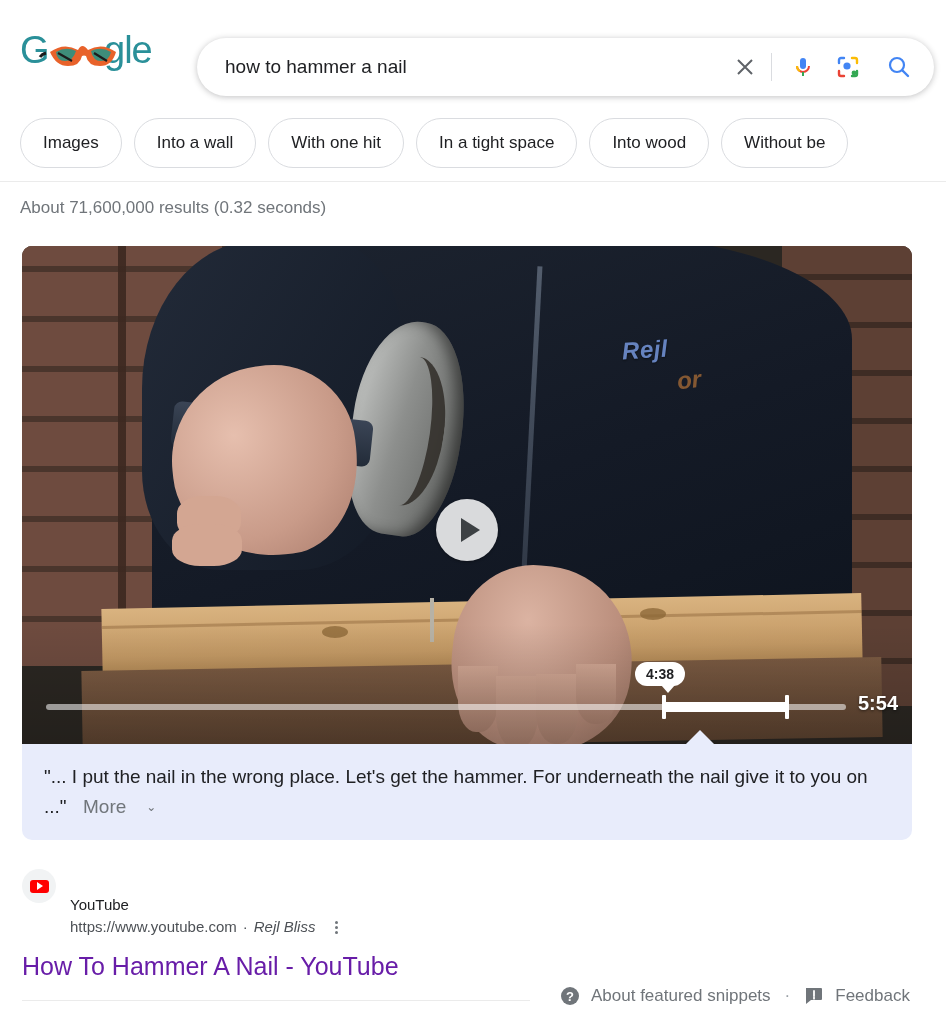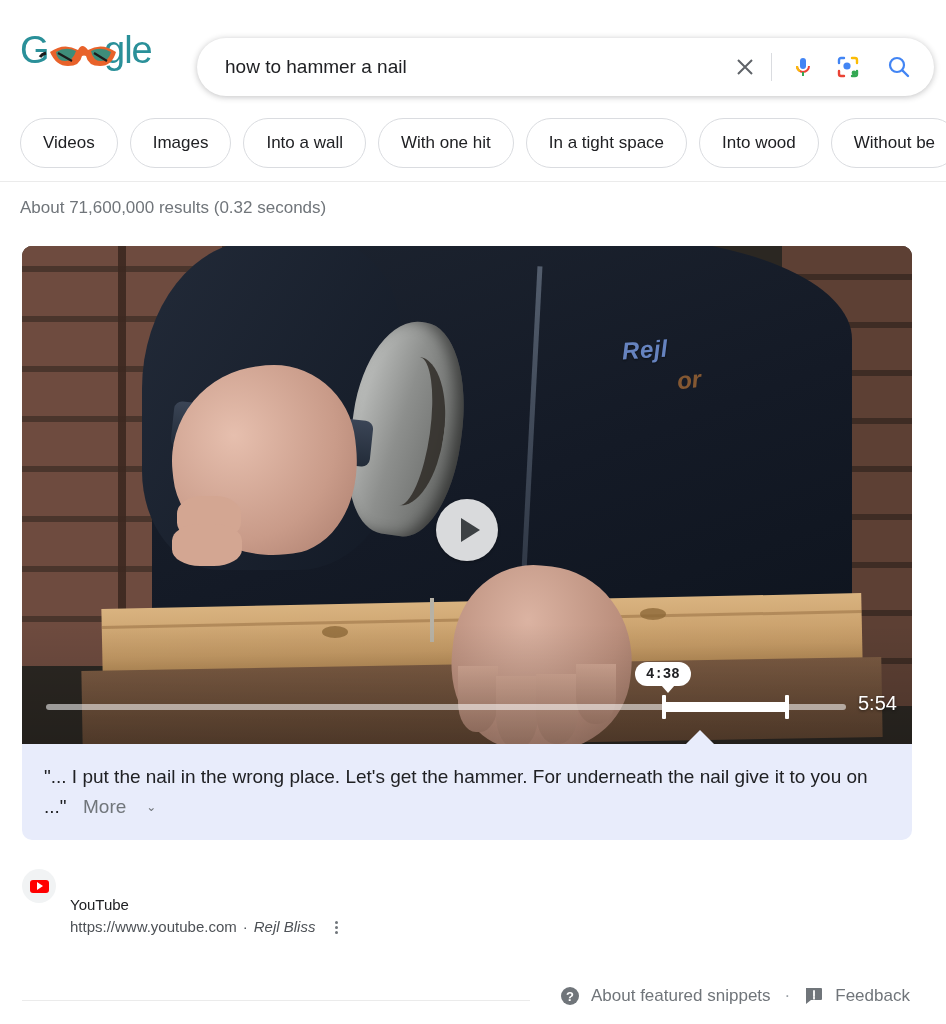--- a/index.html
+++ b/index.html
@@ -295,32 +295,32 @@
     width: 4px; height: 24px;
     background: #ffffff; border-radius: 1px;
   }
   .tick-a { left: 640px; }
   .tick-b { left: 763px; }
   .time-bubble {
     position: absolute; left: 613px; top: -10px;
     background: #ffffff;
     border-radius: 13px;
     padding: 4px 11px;
-    font-size: 14px; font-weight: 700; color: #202124; font-family: Liberation Mono, monospace;
+    font-size: 14px; font-weight: 700; color: #202124;
   }
   .time-bubble::after {
     content: ""; position: absolute;
     left: 26px; bottom: -7px;
     border-left: 7px solid transparent;
     border-right: 7px solid transparent;
     border-top: 8px solid #ffffff;
   }
   .duration {
     position: absolute; left: 836px; top: 20px;
-    color: #ffffff; font-size: 20px; font-weight: 400;
+    color: #ffffff; font-size: 20px; font-weight: 700;
     text-shadow: 0 1px 3px rgba(0,0,0,.55);
   }
 
   
   .snippet {
     position: absolute; top: 744px; left: 22px;
     width: 890px; height: 96px;
     background: #e8ecfb;
     border-radius: 0 0 10px 10px;
     padding: 18px 22px 0 22px;
@@ -458,21 +458,20 @@
     <div class="sb-icon mag-btn" title="Google Search">
       <svg width="26" height="26" viewBox="0 0 26 26">
         <circle cx="11" cy="11" r="7" stroke="#4285f4" stroke-width="2.2" fill="none"></circle>
         <path d="M16.5 16.5 L22 22" stroke="#4285f4" stroke-width="2.4" stroke-linecap="round"></path>
       </svg>
     </div>
   </div>
 </div>
 
 <div class="chips">
-  <div class="chip">Videos</div>
   <div class="chip">Images</div>
   <div class="chip">Into a wall</div>
   <div class="chip">With one hit</div>
   <div class="chip">In a tight space</div>
   <div class="chip">Into wood</div>
   <div class="chip">Without be</div>
 </div>
 <div class="topsep"></div>
 
 <div class="results-count">About 71,600,000 results (0.32 seconds)</div>
@@ -548,20 +547,21 @@
         <span>·</span>
         <span class="src-channel">Rejl Bliss</span>
         <span class="kebab" title="About this result">
           <span></span>
           <span></span>
           <span></span>
         </span>
       </div>
     </div>
   </div>
+  <div class="res-title">How To Hammer A Nail - YouTube</div>
 </div>
 
 <div class="footer-rule"></div>
 <div class="footer">
   <span class="f-item">
     <svg width="20" height="20" viewBox="0 0 20 20">
       <circle cx="10" cy="10" r="9" fill="#70757a"></circle>
       <text x="10" y="15" font-size="13" font-weight="700" fill="#fff" text-anchor="middle" font-family="Liberation Sans, sans-serif">?</text>
     </svg>
     <span>About featured snippets</span>

